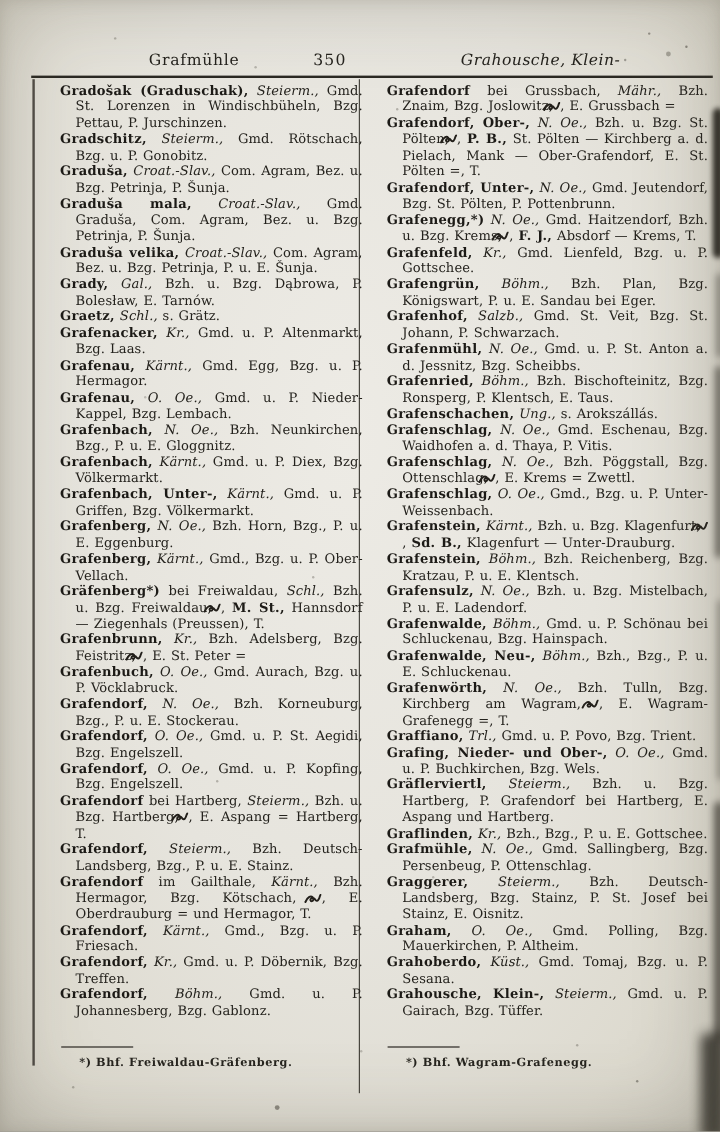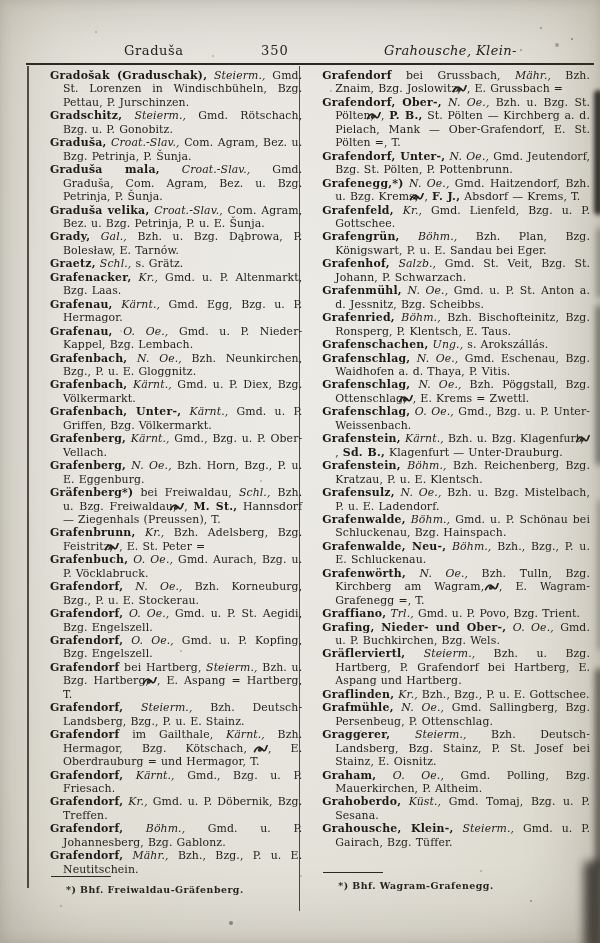--- a/index.html
+++ b/index.html
@@ -53,21 +53,21 @@
       420px 560px 0 0 rgba(55,52,44,.25), 180px 650px 0 0 rgba(55,52,44,.3),
       360px 730px 0 0 rgba(55,52,44,.28), 230px 922px 0 1px rgba(55,52,44,.5),
       530px 900px 0 0 rgba(55,52,44,.45), 480px 870px 0 0 rgba(55,52,44,.3),
       60px 905px 0 0 rgba(55,52,44,.3), 300px 875px 0 0 rgba(55,52,44,.25);}
 </style>
 </head>
 <body>
 
 <div class="page">
 
-  <span class="hdr-left">Graduša</span>
+  <span class="hdr-left">Grafmühle</span>
   <span class="hdr-num">350</span>
   <span class="hdr-right">Grahousche, Klein-</span>
   <div class="hdr-rule"></div>
 
   <div class="left-rule"></div>
   <div class="mid-rule"></div>
 
   <div class="cols">
     <div class="col left">
       <div class="entries" id="entries-left">
@@ -77,43 +77,42 @@
           <p class="entry"><span class="b">Graduša mala,</span><span class="i"> Croat.-Slav.,</span><span class="r"> Gmd. Graduša, Com. Agram, Bez. u. Bzg. Petrinja, P. Šunja.</span></p>
           <p class="entry"><span class="b">Graduša velika,</span><span class="i"> Croat.-Slav.,</span><span class="r"> Com. Agram, Bez. u. Bzg. Petrinja, P. u. E. Šunja.</span></p>
           <p class="entry"><span class="b">Grady,</span><span class="i"> Gal.,</span><span class="r"> Bzh. u. Bzg. Dąbrowa, P. Bolesław, E. Tarnów.</span></p>
           <p class="entry"><span class="b">Graetz,</span><span class="i"> Schl.,</span><span class="r"> s. Grätz.</span></p>
           <p class="entry"><span class="b">Grafenacker,</span><span class="i"> Kr.,</span><span class="r"> Gmd. u. P. Altenmarkt, Bzg. Laas.</span></p>
           <p class="entry"><span class="b">Grafenau,</span><span class="i"> Kärnt.,</span><span class="r"> Gmd. Egg, Bzg. u. P. Hermagor.</span></p>
           <p class="entry"><span class="b">Grafenau,</span><span class="i"> O. Oe.,</span><span class="r"> Gmd. u. P. Nieder-Kappel, Bzg. Lembach.</span></p>
           <p class="entry"><span class="b">Grafenbach,</span><span class="i"> N. Oe.,</span><span class="r"> Bzh. Neunkirchen, Bzg., P. u. E. Gloggnitz.</span></p>
           <p class="entry"><span class="b">Grafenbach,</span><span class="i"> Kärnt.,</span><span class="r"> Gmd. u. P. Diex, Bzg. Völkermarkt.</span></p>
           <p class="entry"><span class="b">Grafenbach, Unter-,</span><span class="i"> Kärnt.,</span><span class="r"> Gmd. u. P. Griffen, Bzg. Völkermarkt.</span></p>
+          <p class="entry"><span class="b">Grafenberg,</span><span class="i"> N. Oe.,</span><span class="r"> Bzh. Horn, Bzg., P. u. E. Eggenburg.</span></p>
           <p class="entry"><span class="b">Grafenberg,</span><span class="i"> Kärnt.,</span><span class="r"> Gmd., Bzg. u. P. Ober-Vellach.</span></p>
-          <p class="entry"><span class="b">Grafenberg,</span><span class="i"> N. Oe.,</span><span class="r"> Bzh. Horn, Bzg., P. u. E. Eggenburg.</span></p>
           <p class="entry"><span class="b">Gräfenberg*)</span><span class="r"> bei Freiwaldau, </span><span class="i">Schl.,</span><span class="r"> Bzh. u. Bzg. Freiwaldau, </span><span class="ph"><svg viewBox="0 0 22 12" width="15" height="8">
                 <path d="M2 10 C5 3 9 2 11 4 C13 6 12 9 10 9 C8 9 7.5 6.5 9.5 5.5 C12 4.5 14 6 15 8 C17 10 19 7 20 3 L21 1" fill="none" stroke="#221f1a" stroke-width="2.4" stroke-linecap="round"></path>
               </svg></span><span class="r">, </span><span class="b">M. St.,</span><span class="r"> Hannsdorf — Ziegenhals (Preussen), T.</span></p>
           <p class="entry"><span class="b">Grafenbrunn,</span><span class="i"> Kr.,</span><span class="r"> Bzh. Adelsberg, Bzg. Feistritz, </span><span class="ph"><svg viewBox="0 0 22 12" width="15" height="8">
                 <path d="M2 10 C5 3 9 2 11 4 C13 6 12 9 10 9 C8 9 7.5 6.5 9.5 5.5 C12 4.5 14 6 15 8 C17 10 19 7 20 3 L21 1" fill="none" stroke="#221f1a" stroke-width="2.4" stroke-linecap="round"></path>
               </svg></span><span class="r">, E. St. Peter =</span></p>
           <p class="entry"><span class="b">Grafenbuch,</span><span class="i"> O. Oe.,</span><span class="r"> Gmd. Aurach, Bzg. u. P. Vöcklabruck.</span></p>
           <p class="entry"><span class="b">Grafendorf,</span><span class="i"> N. Oe.,</span><span class="r"> Bzh. Korneuburg, Bzg., P. u. E. Stockerau.</span></p>
           <p class="entry"><span class="b">Grafendorf,</span><span class="i"> O. Oe.,</span><span class="r"> Gmd. u. P. St. Aegidi, Bzg. Engelszell.</span></p>
           <p class="entry"><span class="b">Grafendorf,</span><span class="i"> O. Oe.,</span><span class="r"> Gmd. u. P. Kopfing, Bzg. Engelszell.</span></p>
           <p class="entry"><span class="b">Grafendorf</span><span class="r"> bei Hartberg, </span><span class="i">Steierm.,</span><span class="r"> Bzh. u. Bzg. Hartberg, </span><span class="ph"><svg viewBox="0 0 22 12" width="15" height="8">
                 <path d="M2 10 C5 3 9 2 11 4 C13 6 12 9 10 9 C8 9 7.5 6.5 9.5 5.5 C12 4.5 14 6 15 8 C17 10 19 7 20 3 L21 1" fill="none" stroke="#221f1a" stroke-width="2.4" stroke-linecap="round"></path>
               </svg></span><span class="r">, E. Aspang = Hartberg, T.</span></p>
           <p class="entry"><span class="b">Grafendorf,</span><span class="i"> Steierm.,</span><span class="r"> Bzh. Deutsch-Landsberg, Bzg., P. u. E. Stainz.</span></p>
           <p class="entry"><span class="b">Grafendorf</span><span class="r"> im Gailthale, </span><span class="i">Kärnt.,</span><span class="r"> Bzh. Hermagor, Bzg. Kötschach, </span><span class="ph"><svg viewBox="0 0 22 12" width="15" height="8">
                 <path d="M2 10 C5 3 9 2 11 4 C13 6 12 9 10 9 C8 9 7.5 6.5 9.5 5.5 C12 4.5 14 6 15 8 C17 10 19 7 20 3 L21 1" fill="none" stroke="#221f1a" stroke-width="2.4" stroke-linecap="round"></path>
               </svg></span><span class="r">, E. Oberdrauburg = und Hermagor, T.</span></p>
           <p class="entry"><span class="b">Grafendorf,</span><span class="i"> Kärnt.,</span><span class="r"> Gmd., Bzg. u. P. Friesach.</span></p>
           <p class="entry"><span class="b">Grafendorf,</span><span class="i"> Kr.,</span><span class="r"> Gmd. u. P. Döbernik, Bzg. Treffen.</span></p>
           <p class="entry"><span class="b">Grafendorf,</span><span class="i"> Böhm.,</span><span class="r"> Gmd. u. P. Johannesberg, Bzg. Gablonz.</span></p>
-          <p class="entry"><span class="b">Grafendorf,</span><span class="i"> Mähr.,</span><span class="r"> Bzh., Bzg., P. u. E. Neutitschein.</span></p>
         </div>
       <div class="fnblock">
         <div class="fn-rule"></div>
         <p class="fn">*) Bhf. Freiwaldau-Gräfenberg.</p>
       </div>
     </div>
     <div class="col right">
       <div class="entries" id="entries-right">
           <p class="entry"><span class="b">Grafendorf</span><span class="r"> bei Grussbach, </span><span class="i">Mähr.,</span><span class="r"> Bzh. Znaim, Bzg. Joslowitz, </span><span class="ph"><svg viewBox="0 0 22 12" width="15" height="8">
                 <path d="M2 10 C5 3 9 2 11 4 C13 6 12 9 10 9 C8 9 7.5 6.5 9.5 5.5 C12 4.5 14 6 15 8 C17 10 19 7 20 3 L21 1" fill="none" stroke="#221f1a" stroke-width="2.4" stroke-linecap="round"></path>

